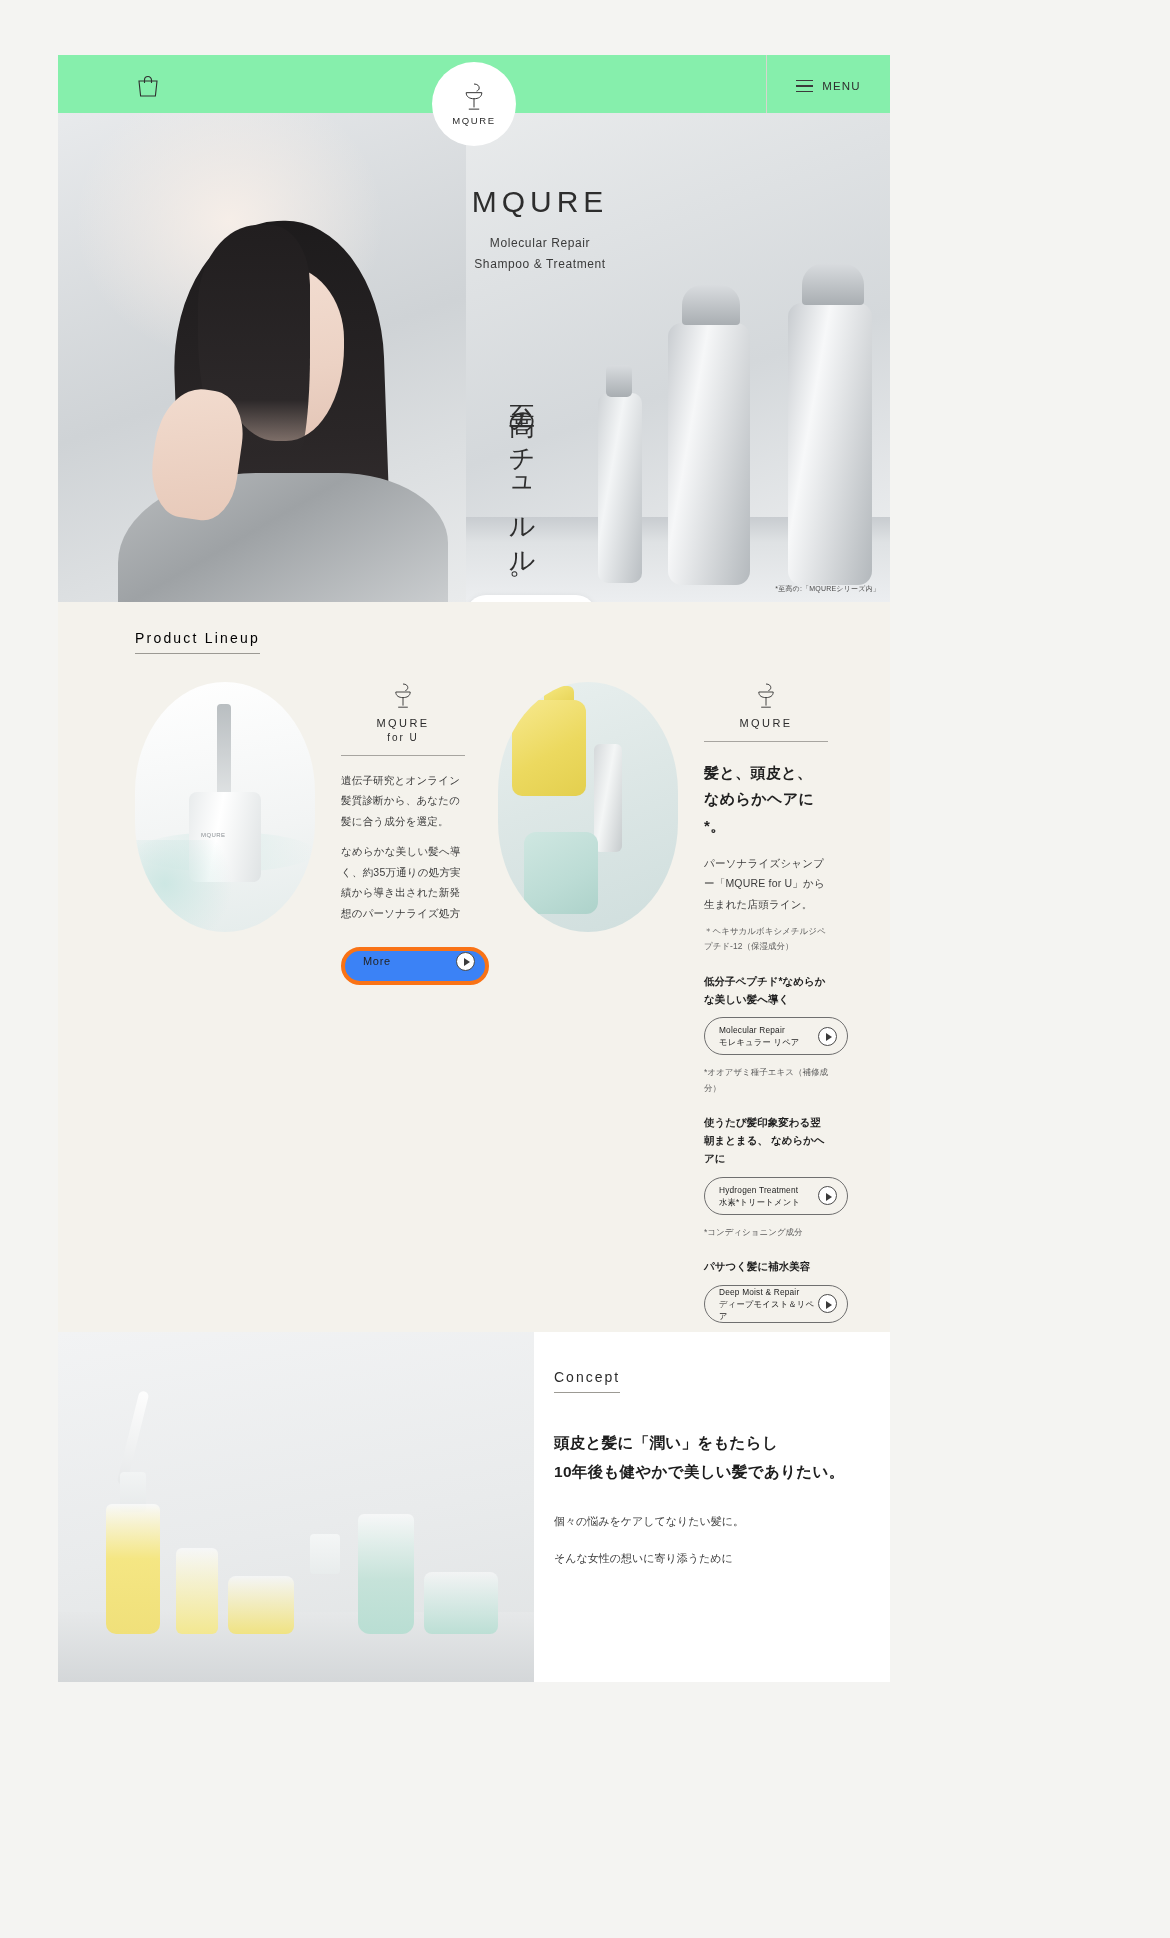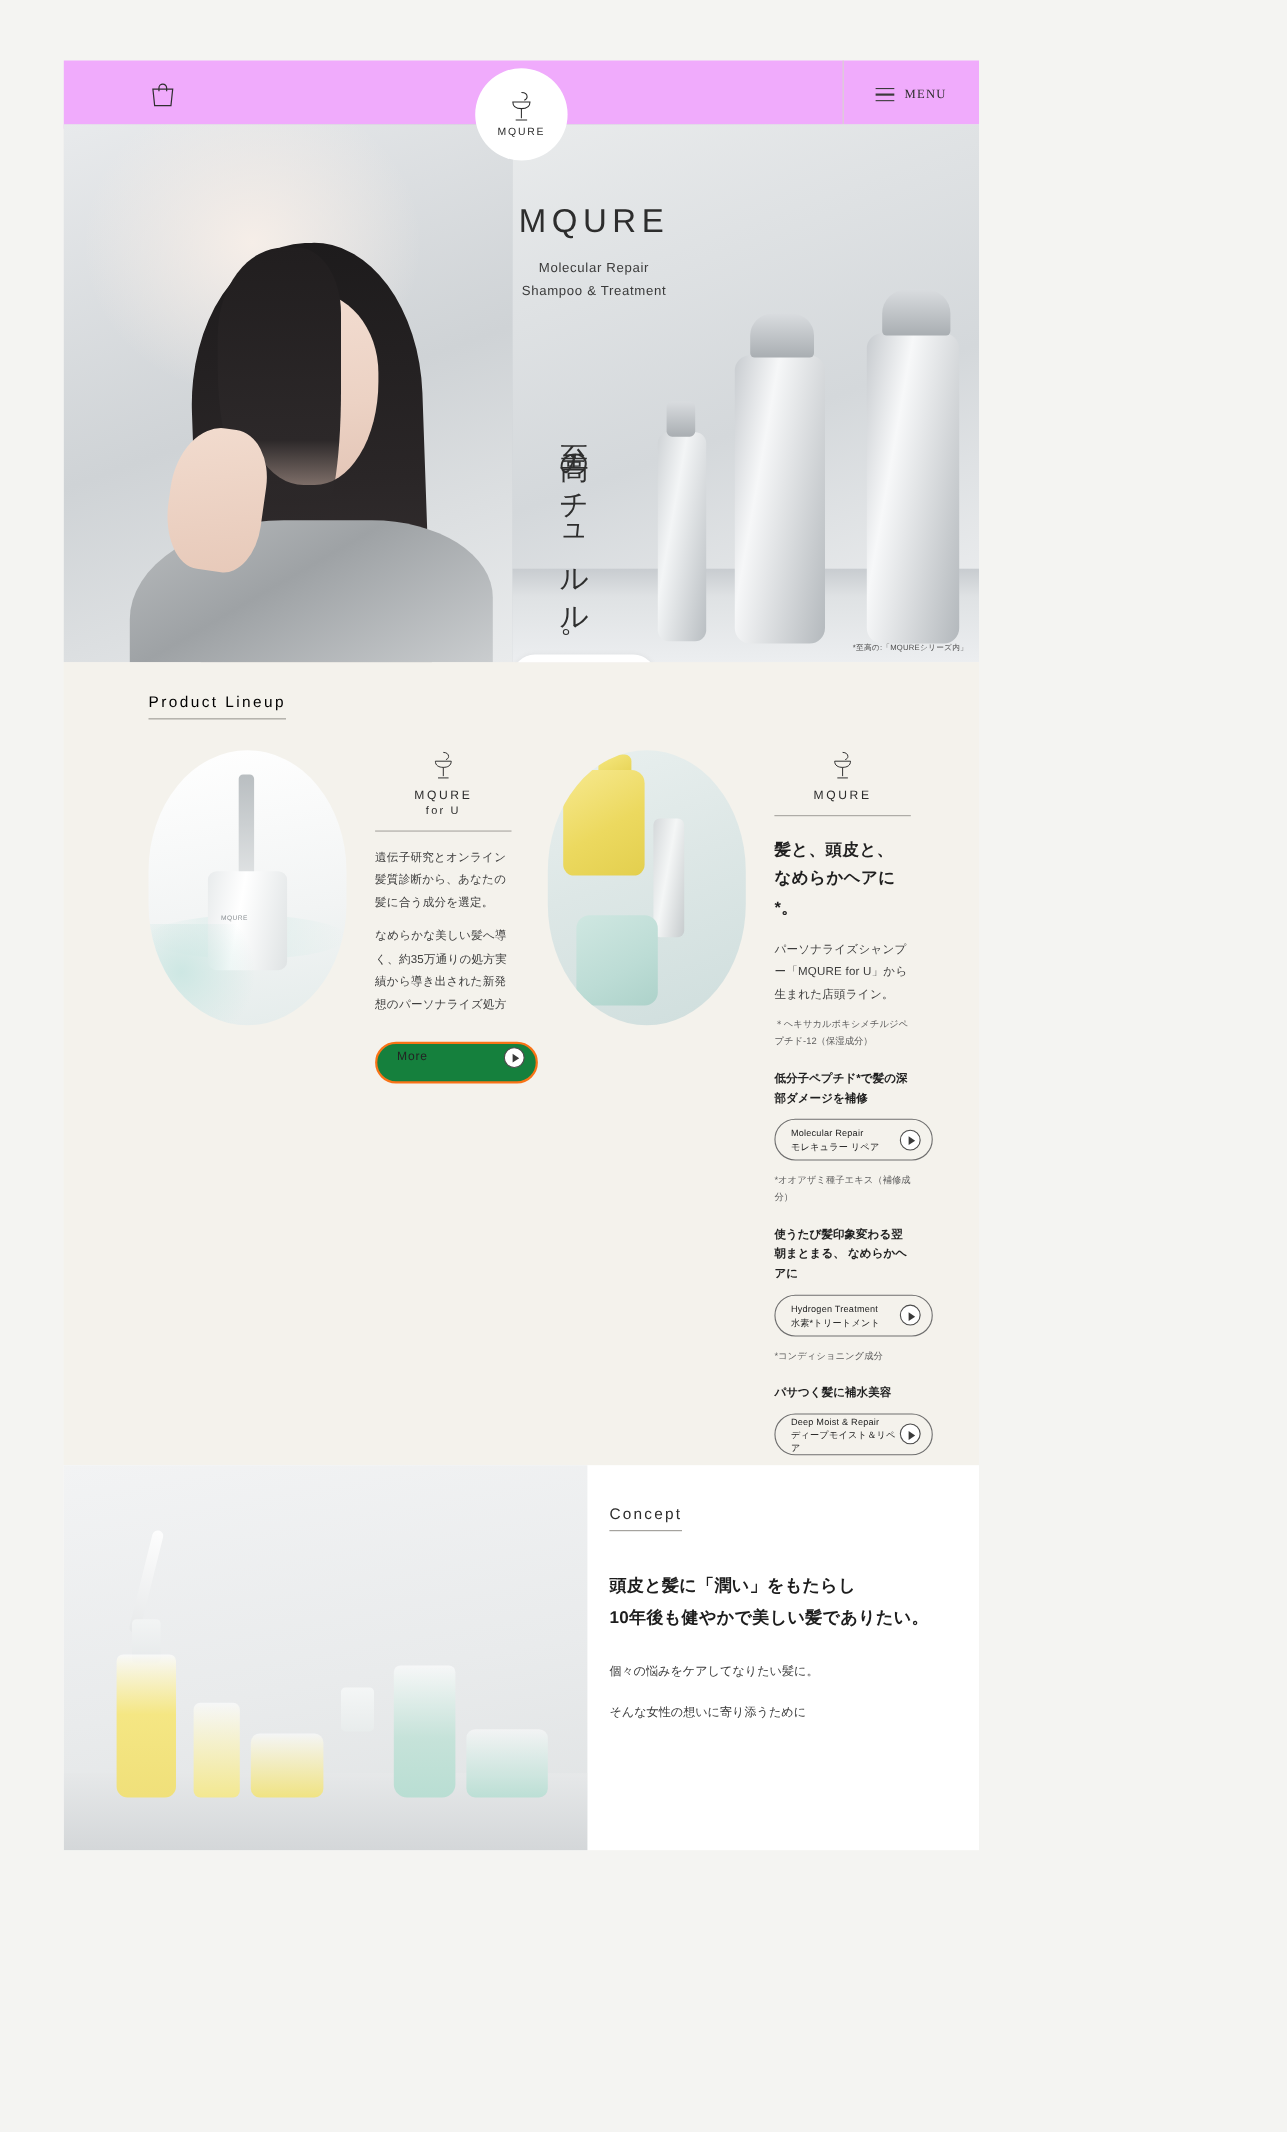--- a/index.html
+++ b/index.html
@@ -16,24 +16,23 @@
     width: 1170px;
     height: 1938px;
     background: #f4f4f2;
   }
 
   
   .header {
     position: absolute;
     left: 58px; top: 55px;
     width: 832px; height: 62px;
-    background: #f0abfc;
+    background: #86efac;
     display: flex;
     align-items: center;
-    font-family: Liberation Serif, serif;
   }
   .cart-btn {
     position: absolute;
     left: 75px; top: 16px;
     width: 30px; height: 30px;
     display: flex; align-items: center; justify-content: center;
   }
   .menu-zone {
     position: absolute;
     right: 0; top: 0;
@@ -286,24 +285,24 @@
   }
   .play::after {
     content:""; position:absolute; left:7px; top:5.5px;
     border-left: 6px solid #3a3a3a;
     border-top: 4px solid transparent;
     border-bottom: 4px solid transparent;
   }
   .more-ghost {
     margin-top: 24px;
     width: 148px; height: 38px;
-    border: 2px solid #f97316; border-radius: 19px;
+    border: 4px solid #f97316; border-radius: 19px;
     display: flex; align-items: center; justify-content: space-between;
     padding: 0 10px 10px 18px;
-    background: #15803d;
+    background: #3b82f6;
   }
   .more-ghost .txt { font-size: 11px; letter-spacing: .7px; color: #232323; }
 
   .left-inner { display: flex; gap: 26px; }
   .right-inner { display: flex; gap: 26px; }
 
   
   .concept {
     position: absolute; left: 58px; top: 1332px;
     width: 832px; height: 350px;
@@ -480,21 +479,21 @@
             <div class="name">MQURE</div>
           </div>
           <div class="rule"></div>
           <div class="lead">
             <div>髪と、頭皮と、</div>
             <div>なめらかヘアに*。</div>
           </div>
           <div class="body-txt">パーソナライズシャンプー「MQURE for U」から生まれた店頭ライン。</div>
           <div class="note-txt">＊ヘキサカルボキシメチルジペプチド-12（保湿成分）</div>
 
-          <div class="sub-head">低分子ペプチド*で髪の深部ダメージを補修</div>
+          <div class="sub-head">低分子ペプチド*なめらかな美しい髪へ導く</div>
           <div class="prod-pill">
             <span class="pl">
               <span>Molecular Repair</span><br>
               <span>モレキュラー リペア</span>
             </span>
             <span class="play"></span>
           </div>
           <div class="note-txt">*オオアザミ種子エキス（補修成分）</div>
 
           <div class="sub-head">使うたび髪印象変わる翌朝まとまる、

